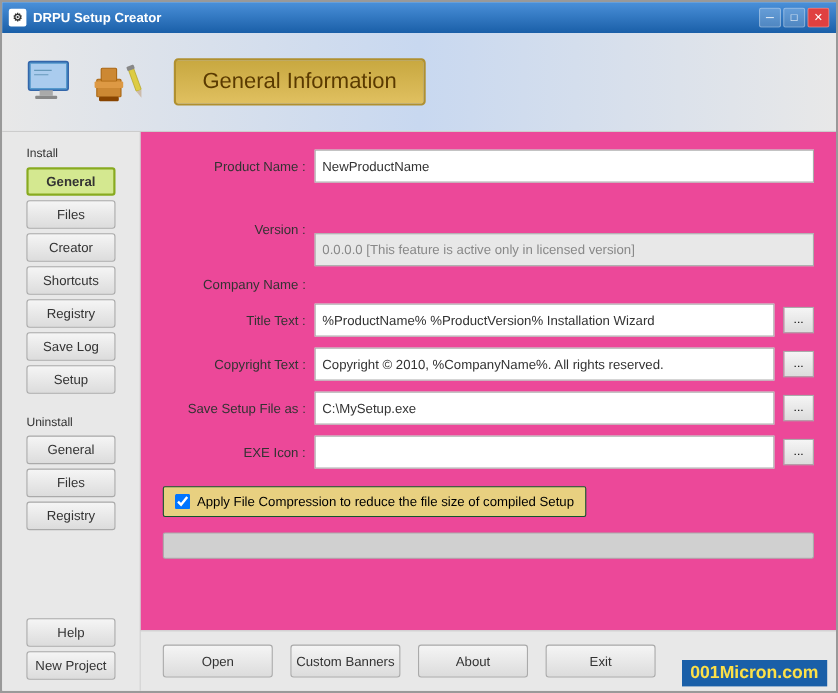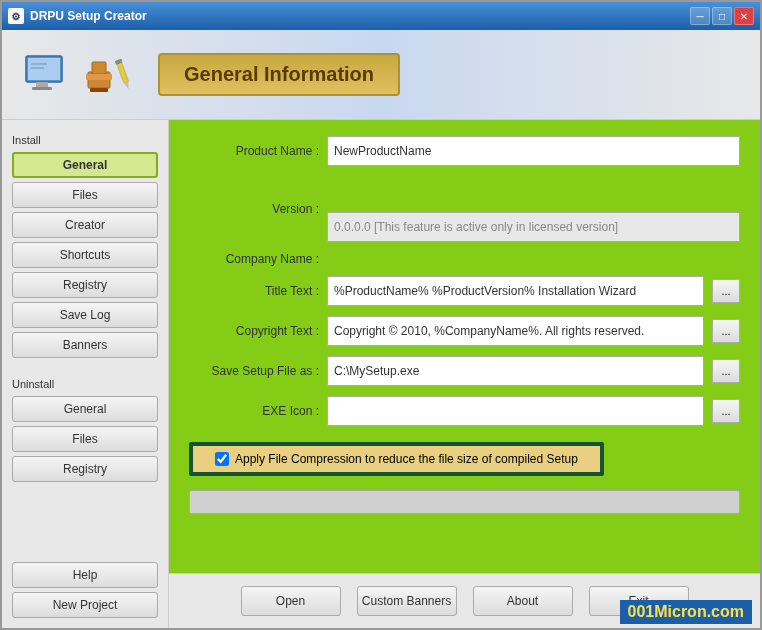--- a/index.html
+++ b/index.html
@@ -77,35 +77,35 @@
     }
     .header-icon {
       display: flex;
       align-items: center;
       gap: 8px;
     }
     .header-title {
       background: linear-gradient(to bottom, #c8a840, #e0c060);
       color: #5a3a00;
       font-size: 20px;
-      font-weight: bold;
+      font-weight: normal;
       padding: 8px 24px;
       border: 2px solid #b09030;
       border-radius: 4px;
     }
     .body-area {
       display: flex;
       flex: 1;
       overflow: hidden;
     }
     .sidebar {
-      width: 167px;
+      width: 126px;
       background: #e8e8e8;
       border-right: 1px solid #ccc;
-      padding: 10px 10px;
+      padding: 10px 22px;
       display: flex;
       flex-direction: column;
       gap: 4px;
     }
     .sidebar-section-label {
       font-size: 11px;
       color: #333;
       font-weight: normal;
       margin-top: 4px;
       margin-bottom: 2px;
@@ -132,21 +132,21 @@
     }
     .sidebar-bottom {
       margin-top: auto;
       display: flex;
       flex-direction: column;
       gap: 4px;
     }
     .form-area {
       flex: 1;
       padding: 16px 20px;
-      background: #84cc16;
+      background: #ec4899;
       display: flex;
       flex-direction: column;
       gap: 10px;
       overflow-y: auto;
     }
     .form-row {
       display: flex;
       align-items: center;
       gap: 8px;
     }
@@ -180,36 +180,36 @@
       font-size: 11px;
       display: flex;
       align-items: center;
       justify-content: center;
     }
     .checkbox-row {
       display: flex;
       align-items: center;
       gap: 6px;
       background: #e8d080;
-      border: 4px solid #14532d;
-      padding: 6px 22px;
+      border: 1px solid #14532d;
+      padding: 6px 10px;
       margin-top: 6px;
       border-radius: 2px;
       width: fit-content;
     }
     .progress-bar-area {
       margin-top: 4px;
       height: 24px;
       background: #d0d0d0;
       border: 1px solid #aaa;
       border-radius: 2px;
     }
     .footer-buttons {
       display: flex;
-      justify-content: center;
+      justify-content: flex-start;
       gap: 16px;
       padding: 12px 20px;
       background: #e8e8e8;
       border-top: 1px solid #ccc;
     }
     .footer-btn {
       width: 100px;
       height: 30px;
       background: linear-gradient(to bottom, #f5f5f5, #dcdcdc);
       border: 1px solid #aaa;
@@ -287,21 +287,21 @@
   <div class="body-area">
 
     <div class="sidebar">
       <div class="sidebar-section-label">Install</div>
       <button class="sidebar-btn active">General</button>
       <button class="sidebar-btn">Files</button>
       <button class="sidebar-btn">Creator</button>
       <button class="sidebar-btn">Shortcuts</button>
       <button class="sidebar-btn">Registry</button>
       <button class="sidebar-btn">Save Log</button>
-      <button class="sidebar-btn">Banners</button>
+      <button class="sidebar-btn">Setup</button>
 
       <div class="sidebar-spacer"></div>
       <div class="sidebar-section-label">Uninstall</div>
       <button class="sidebar-btn">General</button>
       <button class="sidebar-btn">Files</button>
       <button class="sidebar-btn">Registry</button>
 
       <div class="sidebar-bottom">
         <button class="sidebar-btn">Help</button>
         <button class="sidebar-btn">New Project</button>

